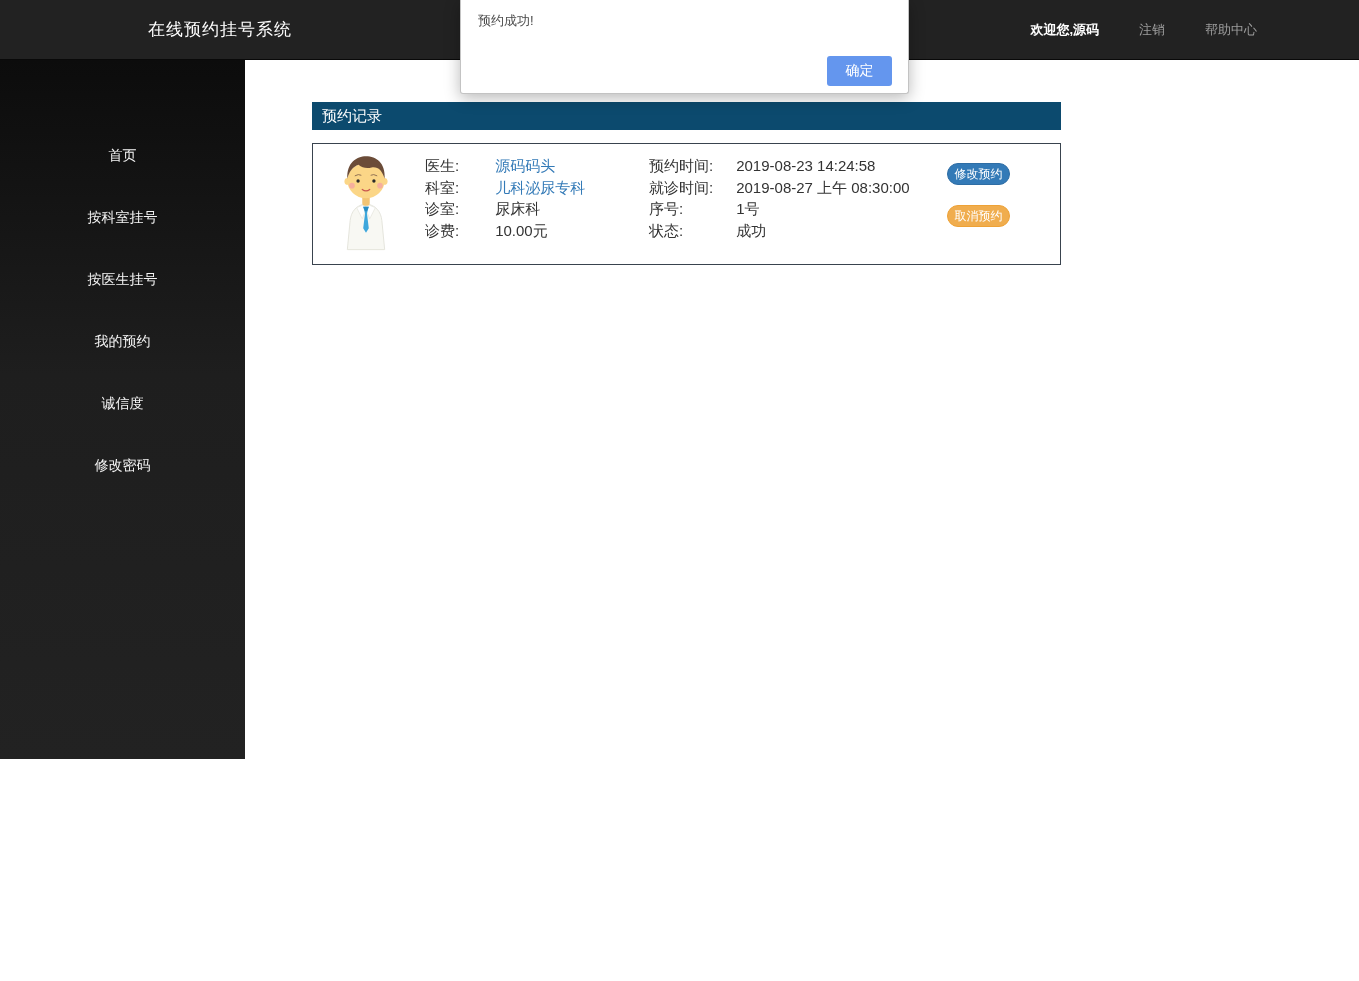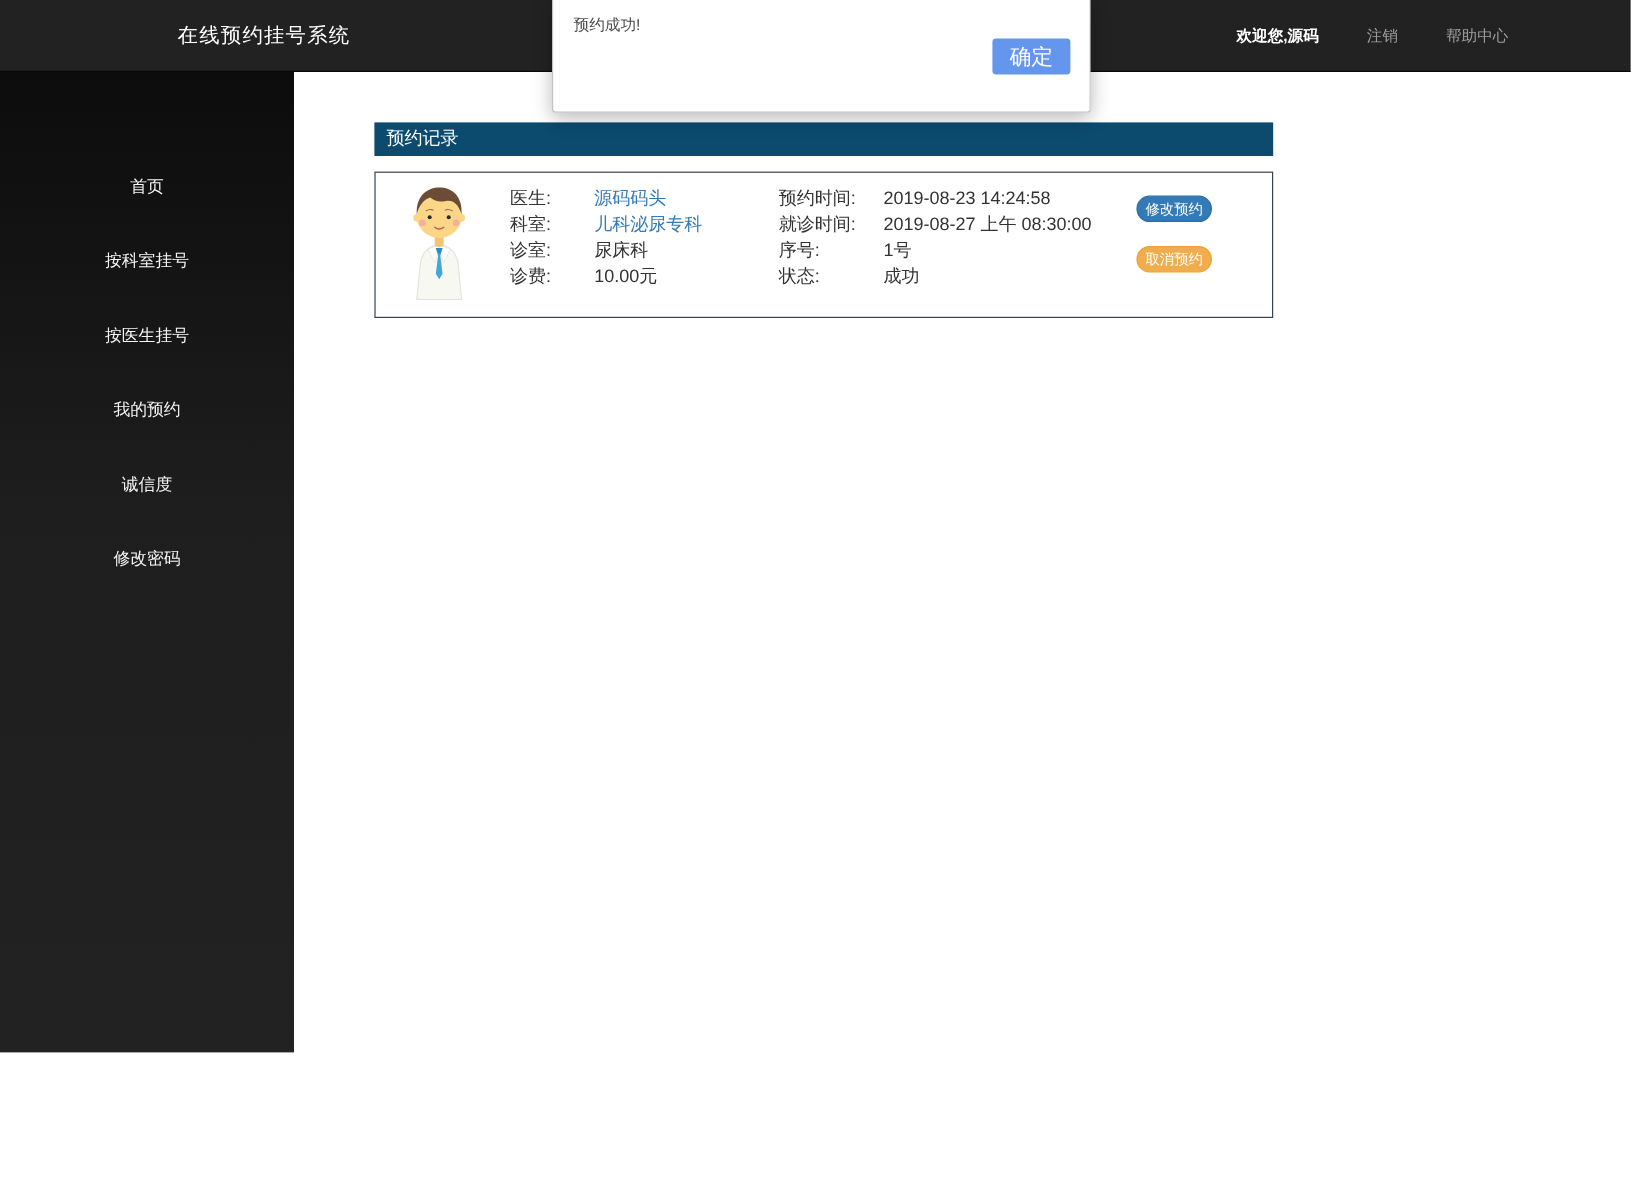--- a/index.html
+++ b/index.html
@@ -31,21 +31,21 @@
     height: 60px; line-height: 60px;
     font-size: 13px;
     display: flex; gap: 40px;
   }
   .welcome { color: #fff; font-weight: bold; }
   .toplink { color: #9d9d9d; text-decoration: none; cursor: pointer; }
 
   
   .sidebar {
     position: absolute; left: 0; top: 60px;
-    width: 245px; height: 817px;
+    width: 245px; height: 699px;
     background: linear-gradient(180deg, #0c0c0c 0%, #1e1e1e 45%, #222 100%);
     z-index: 4;
   }
   .side-menu { list-style: none; padding-top: 65px; }
   .side-menu li {
     height: 62px;
     display: flex; align-items: center; justify-content: center;
     color: #f5f5f5; font-size: 14px;
     cursor: pointer;
   }
@@ -111,25 +111,25 @@
     border-top: none;
     border-radius: 0 0 3px 3px;
     box-shadow: 0 4px 16px rgba(0,0,0,0.28);
     z-index: 50;
   }
   .dialog-message {
     position: absolute; left: 17px; top: 12px;
     font-size: 13px; color: #4a4a4a;
   }
   .dialog-confirm {
-    position: absolute; right: 16px; top: 32px;
+    position: absolute; right: 16px; top: 56px;
     width: 65px; height: 30px;
     background: #6496ee;
     border: none; border-radius: 3px;
-    color: #fff; font-size: 18px;
+    color: #fff; font-size: 14px;
     cursor: pointer;
     font-family: inherit;
   }
 </style>
 </head>
 <body>
 
 <div class="topbar">
   <div class="brand">在线预约挂号系统</div>
   <div class="topbar-right">

